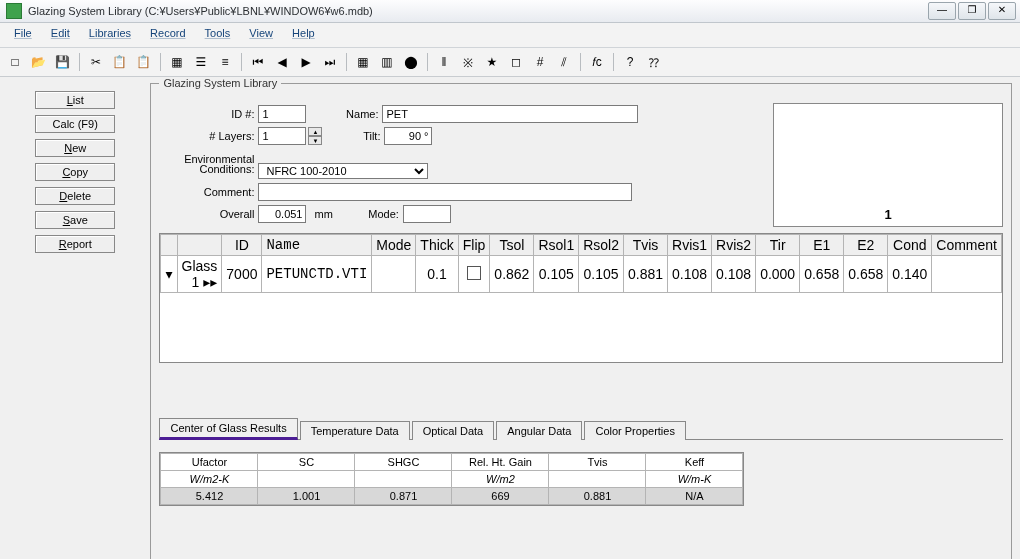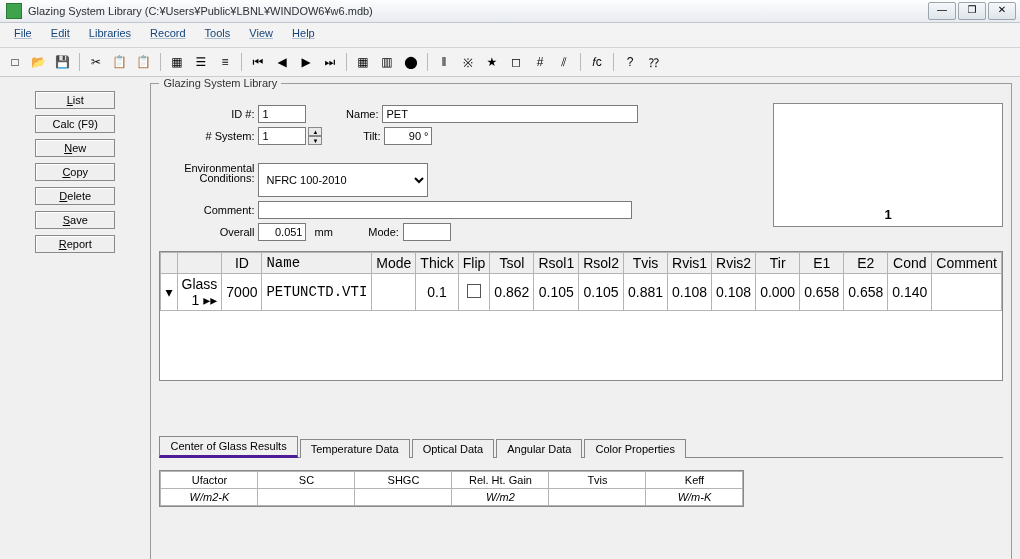--- a/index.html
+++ b/index.html
@@ -143,21 +143,21 @@
     padding: 0 3px;
     font-family: inherit;
     font-size: 11px;
     background: white;
   }
   .narrow { width: 40px; text-align: right;}
   .wide { width: 248px; }
   .xwide { width: 366px; }
   select.txt {
     width: 170px;
-    height: 34px;
+    height: 16px;
     margin-top: 14px;
   }
   .spinner-btns {
     display: inline-flex;
     flex-direction: column;
     margin-left: 2px;
   }
   .spinner-btns button {
     width: 14px; height: 9px;
     font-size: 6px;
@@ -328,21 +328,21 @@
 
       <div class="form-area">
         <div class="form-left">
           <div class="form-row">
             <span class="lbl">ID #:</span>
             <input class="txt narrow" style="text-align: left;" value="1">
             <span class="lbl2">Name:</span>
             <input class="txt wide" value="PET" style="">
           </div>
           <div class="form-row">
-            <span class="lbl"># System:</span>
+            <span class="lbl"># Layers:</span>
             <input class="txt narrow" style="text-align: left;" value="1">
             <span class="spinner-btns">
               <button>▲</button>
               <button>▼</button>
             </span>
             <span class="lbl2" style="width:46px">Tilt:</span>
             <input class="txt narrow" value="90 °" style="">
           </div>
           <div class="form-row">
             <span class="lbl" style="line-height:10px">
@@ -442,20 +442,28 @@
             </thead>
           <tbody>
             <tr class="units" id="res-units">
                 <td>W/m2-K</td>
                 <td></td>
                 <td></td>
                 <td>W/m2</td>
                 <td></td>
                 <td>W/m-K</td>
               </tr>
+            <tr class="vals" id="res-vals">
+                <td>5.412</td>
+                <td>1.001</td>
+                <td>0.871</td>
+                <td>669</td>
+                <td>0.881</td>
+                <td>N/A</td>
+              </tr>
           </tbody>
         </table>
       </div>
 
       
     </fieldset>
   </div>
 </div>
 
 </body></html>

